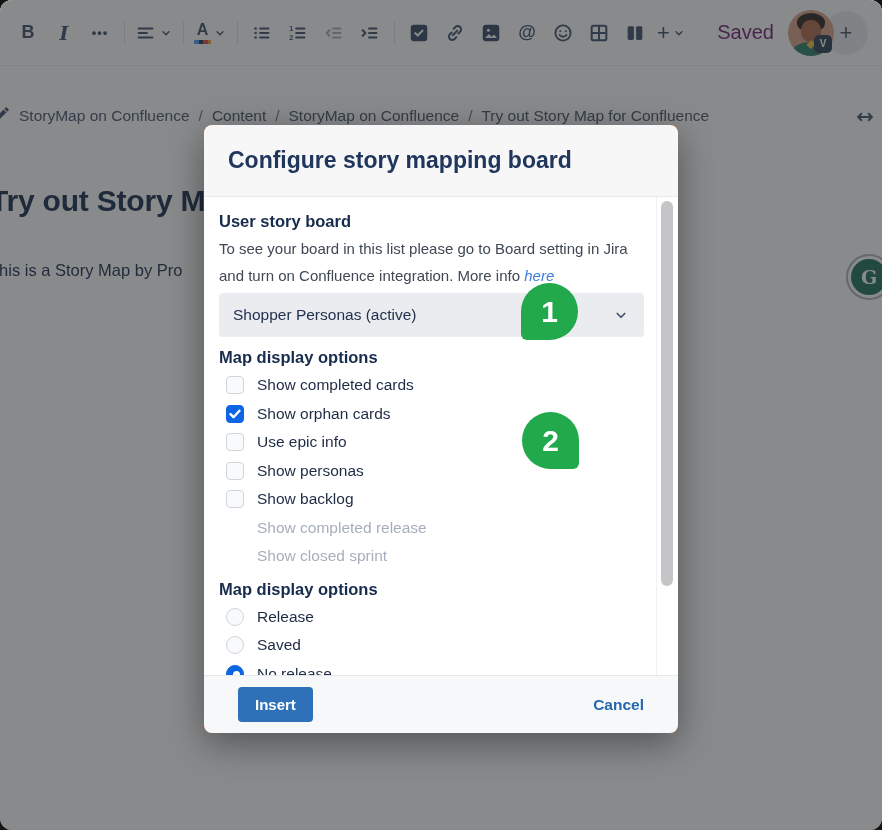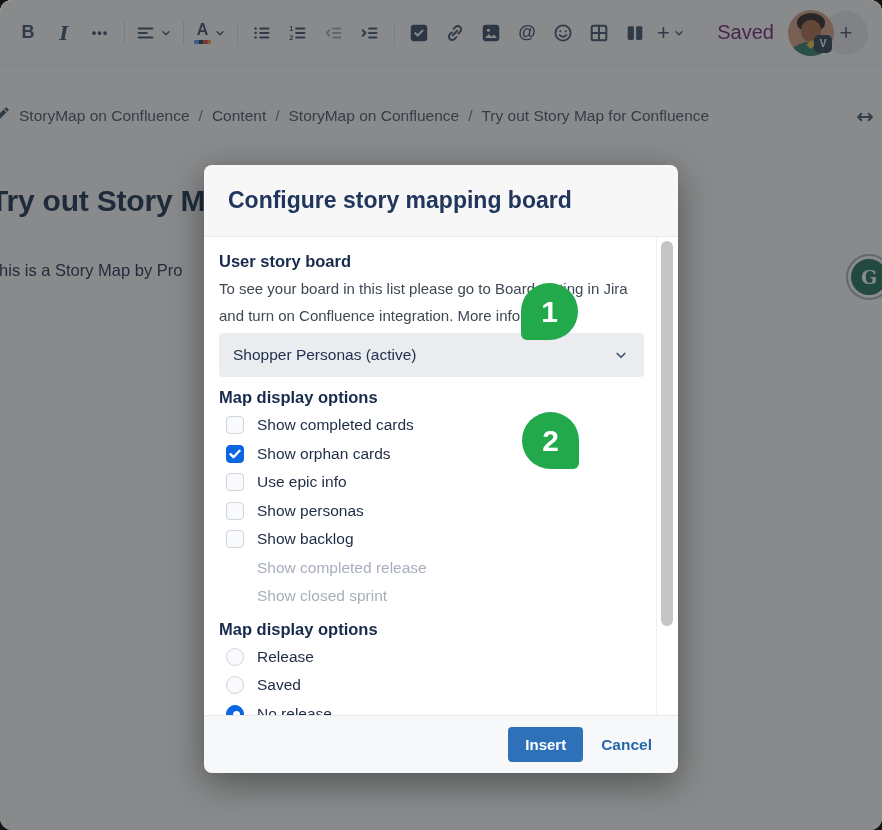--- a/index.html
+++ b/index.html
@@ -57,21 +57,21 @@
   .grammarly .g-circle { width:36px; height:36px; border-radius:50%; background:#1E6F55; color:#fff;
                font-size:19px; font-weight:700; display:flex; align-items:center; justify-content:center;
                font-family:"DejaVu Serif",serif; }
 
   
   .backdrop { position:absolute; inset:0; background:rgba(38,41,44,0.55); z-index:5; }
 
   
   .modal { position:absolute; left:204px; top:125px; width:474px; height:608px; z-index:10;
            border-radius:8px; background:#f97316; box-shadow:0 10px 36px rgba(0,0,0,0.4);
-           display:flex; flex-direction:column;margin-top:40px; }
+           display:flex; flex-direction:column; }
   .modal-header { height:72px; flex:none; background:#F7F7F8; border-bottom:1px solid #E9EAEC;
                   border-radius:8px 8px 0 0; display:flex; align-items:center; padding:0 24px; }
   .modal-title { font-size:23px; font-weight:700; color:#20365C; }
   .modal-body { flex:1; position:relative; overflow:hidden; background:#fff; padding:14px 34px 0 15px; }
   .gutter-line { position:absolute; top:0; bottom:0; right:21px; width:1px; background:#F0F1F2; }
   .scroll-thumb { position:absolute; top:4px; right:5px; width:12px; height:385px;
                   border-radius:7px; background:#C5C5C7; }
 
   .section-heading { font-size:16.5px; font-weight:700; color:#172B4D; line-height:20px; }
   .board-desc { margin-top:4px; font-size:15px; line-height:27px; color:#3F4854; }
@@ -94,22 +94,22 @@
 
   .swim-heading { margin-top:8px; margin-bottom:4px; }
   .radio-row { height:28.5px; display:flex; align-items:center; gap:13px; padding-left:7px; cursor:pointer; }
   .radio { width:18px; height:18px; flex:none; border-radius:50%; border:1.5px solid #D0D5DC; background:#F9FAFB; position:relative; }
   .radio-row.selected .radio { background:#0C66E4; border-color:#0C66E4; }
   .radio-row.selected .radio::after { content:""; position:absolute; left:5.5px; top:5.5px;
               width:7px; height:7px; border-radius:50%; background:#fff; }
   .radio-label { font-size:15.5px; color:#1E2B45; }
 
   .modal-footer { height:58px; flex:none; background:#F7F8F9; border-top:1px solid #E7E8EA;
-                  border-radius:0 0 8px 8px; display:flex; align-items:center; justify-content:flex-end;
-                  gap:18px; padding:0 26px; }
+                  border-radius:0 0 8px 8px; display:flex; align-items:center; justify-content:space-between;
+                  gap:18px; padding:0 34px; }
   .btn-insert { background:#2E71B8; color:#fff; font-size:15px; font-weight:700; border:none;
                 border-radius:4px; padding:9px 17px; cursor:pointer; font-family:inherit; }
   .btn-cancel { color:#2667AE; font-size:15.5px; font-weight:700; cursor:pointer; }
 
   
   .step-badge { position:absolute; z-index:20; width:57px; height:57px; background:#21A94B;
                 color:#fff; font-size:30px; font-weight:700; display:flex; align-items:center;
                 justify-content:center; }
   .badge-1 { left:521px; top:283px; border-radius:50% 50% 50% 6px; }
   .badge-2 { left:522px; top:412px; border-radius:50% 50% 6px 50%; }

